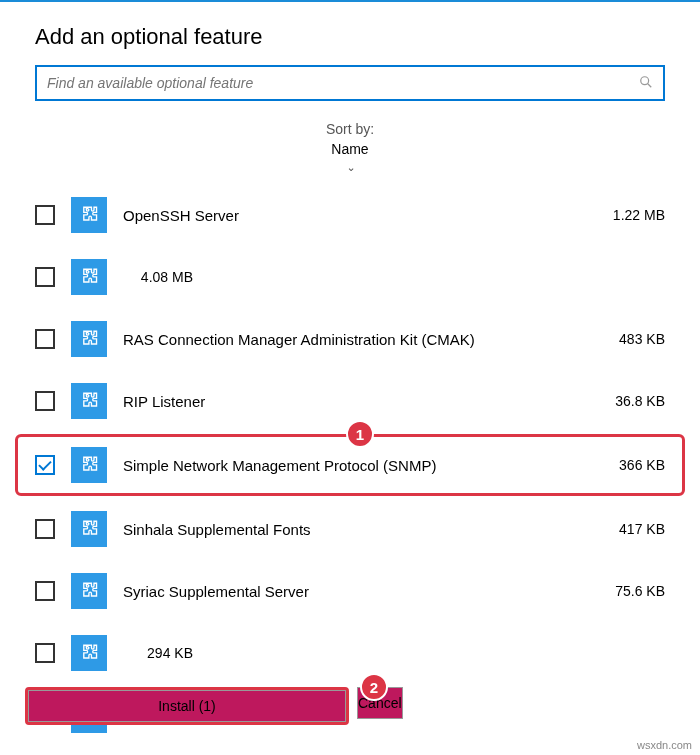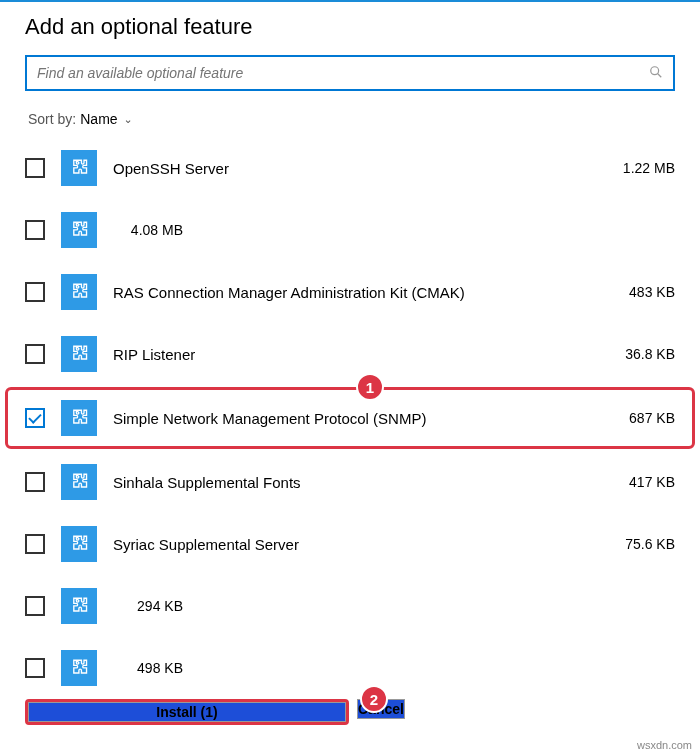--- a/index.html
+++ b/index.html
@@ -7,21 +7,21 @@
       font-family: "Segoe UI", Arial, sans-serif;
       width: 700px;
       height: 755px;
       background: #fff;
       font-size: 14px;
       color: #000;
       position: relative;
       border-top: 2px solid #1a8cd8;
     }
     .container {
-      padding: 0;
+      padding: 10px;
     }
     .title {
       font-size: 22px;
       font-weight: 400;
       padding: 12px 25px 15px;
     }
     .search-box {
       margin: 0 25px 15px;
       border: 2px solid #0078d4;
       height: 36px;
@@ -43,20 +43,21 @@
       color: #888;
       font-size: 13px;
     }
     .sort-row {
       padding: 5px 28px 10px;
       font-size: 14px;
       color: #000;
       display: flex;
       align-items: center;
       gap: 4px;
+      flex-direction: column;
     }
     .sort-label { color: #555; }
     .sort-value { color: #000; }
     .chevron { font-size: 11px; color: #555; margin-left: 2px; }
     .list {
       padding: 0 5px;
     }
     .item {
       display: flex;
       align-items: center;
@@ -131,30 +132,29 @@
     .button-row {
       position: absolute;
       bottom: 30px;
       left: 25px;
       right: 25px;
       display: flex;
       gap: 8px;
     }
     .btn {
       flex: 1;
-      height: 20px;
-      background: #1d4ed8;
+      height: 32px;
+      background: #be185d;
       border: 1px solid #999;
       font-size: 14px;
       font-family: inherit;
       cursor: pointer;
       display: flex;
       align-items: center;
       justify-content: center;
-      font-weight: bold;
     }
     .btn-wrap {
       flex: 1;
       position: relative;
     }
     .btn-wrap.highlighted {
       border: 3px solid #dc3545;
       border-radius: 4px;
     }
     .btn-wrap.highlighted .btn {
@@ -234,21 +234,21 @@
         <div class="badge badge-1">1</div>
         <div class="checkbox checked">
           <div class="checkmark"></div>
         </div>
         <div class="feature-icon">
           <svg viewBox="0 0 24 24" fill="none" stroke="#fff" stroke-width="1.6">
             <path d="M9 3 h6 v3 a1.5 1.5 0 0 0 3 0 v-3 h3 v6 h-3 a1.5 1.5 0 0 0 0 3 h3 v6 h-6 v-3 a1.5 1.5 0 0 0 -3 0 v3 h-6 v-6 h3 a1.5 1.5 0 0 0 0 -3 h-3 v-6 h3 v3 a1.5 1.5 0 0 0 3 0 z" transform="scale(0.85) translate(2,2)"></path>
           </svg>
         </div>
         <div class="item-name">Simple Network Management Protocol (SNMP)</div>
-        <div class="item-size">687 KB</div>
+        <div class="item-size">366 KB</div>
       </div>
       <div class="item">
         <div class="checkbox"></div>
         <div class="feature-icon">
           <svg viewBox="0 0 24 24" fill="none" stroke="#fff" stroke-width="1.6">
             <path d="M9 3 h6 v3 a1.5 1.5 0 0 0 3 0 v-3 h3 v6 h-3 a1.5 1.5 0 0 0 0 3 h3 v6 h-6 v-3 a1.5 1.5 0 0 0 -3 0 v3 h-6 v-6 h3 a1.5 1.5 0 0 0 0 -3 h-3 v-6 h3 v3 a1.5 1.5 0 0 0 3 0 z" transform="scale(0.85) translate(2,2)"></path>
           </svg>
         </div>
         <div class="item-name">Sinhala Supplemental Fonts</div>
         <div class="item-size">417 KB</div>

